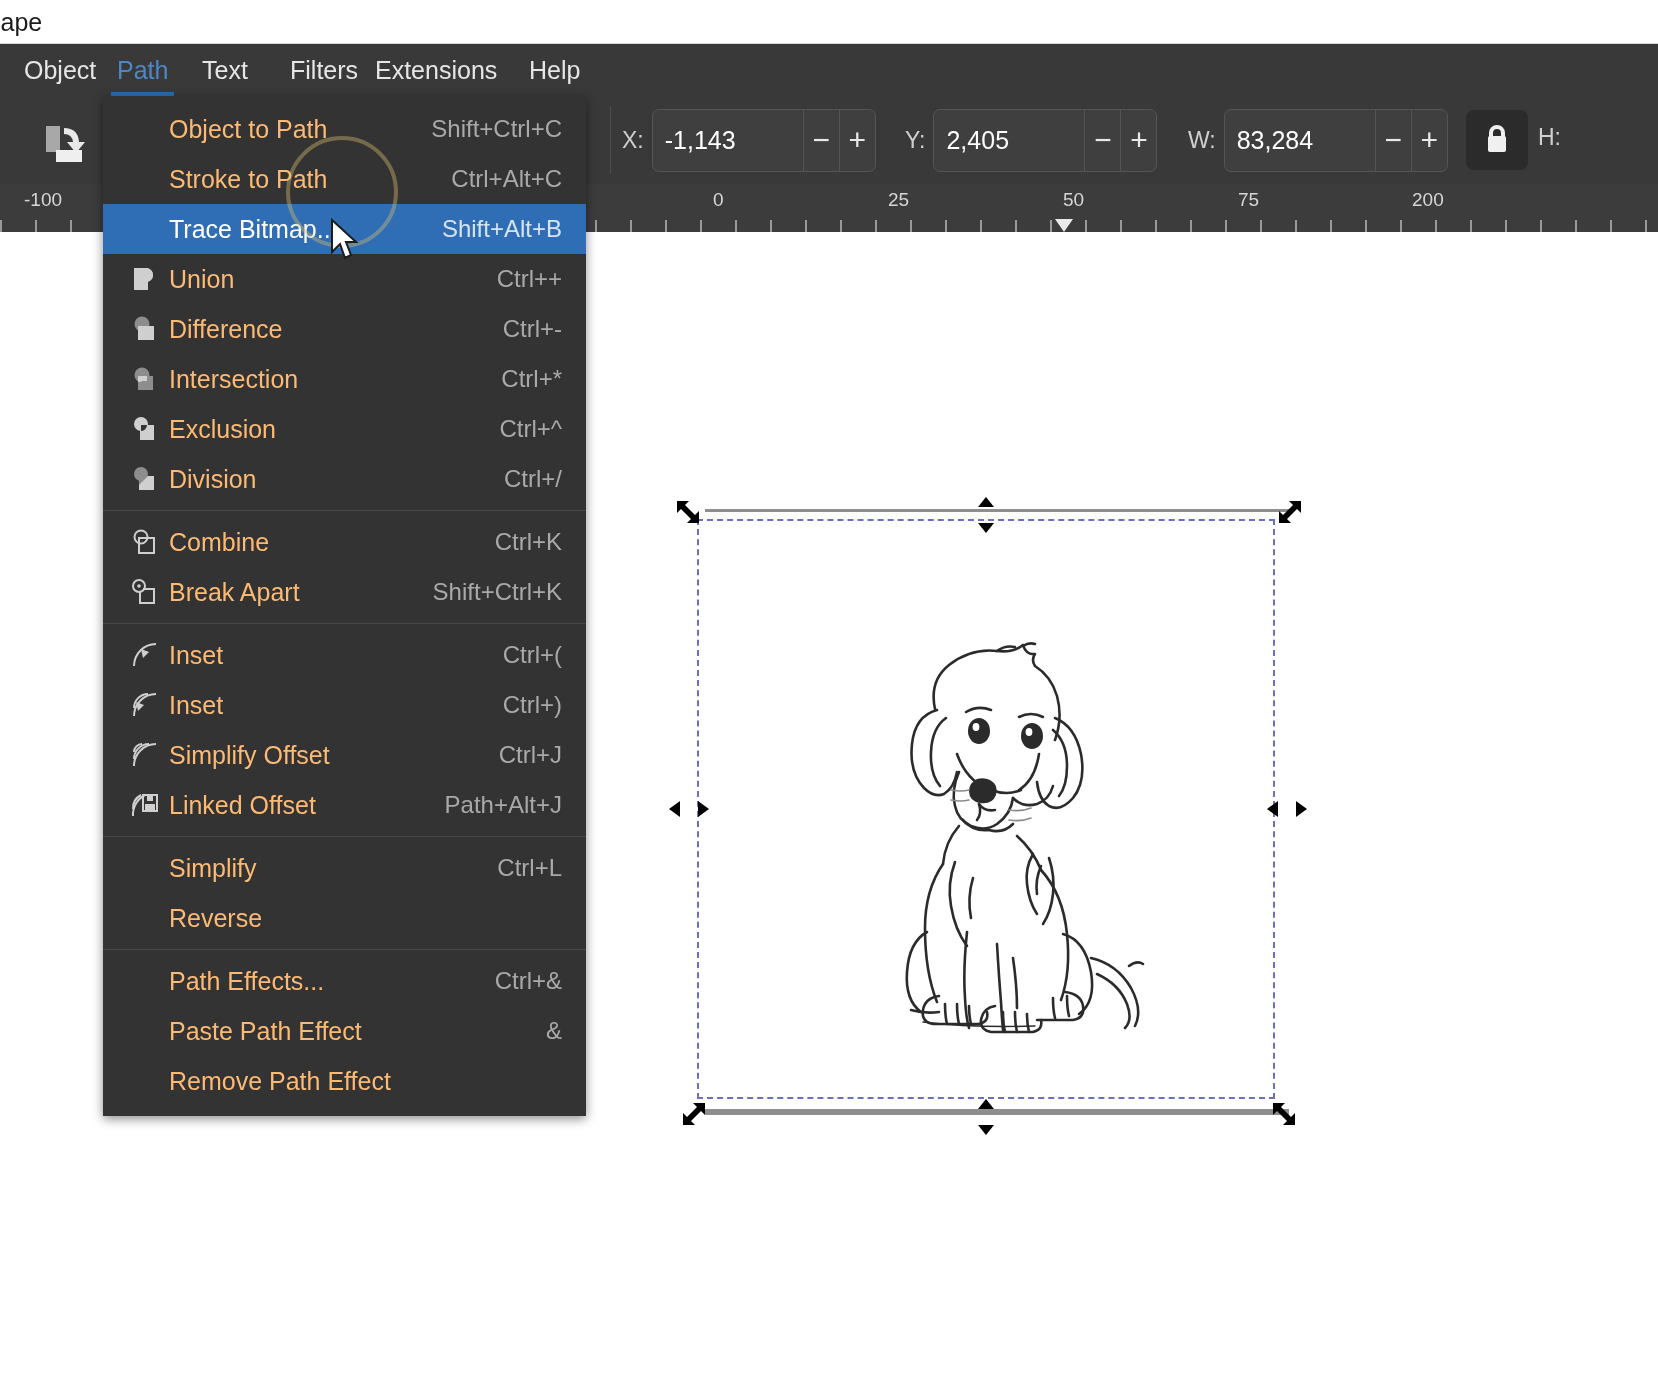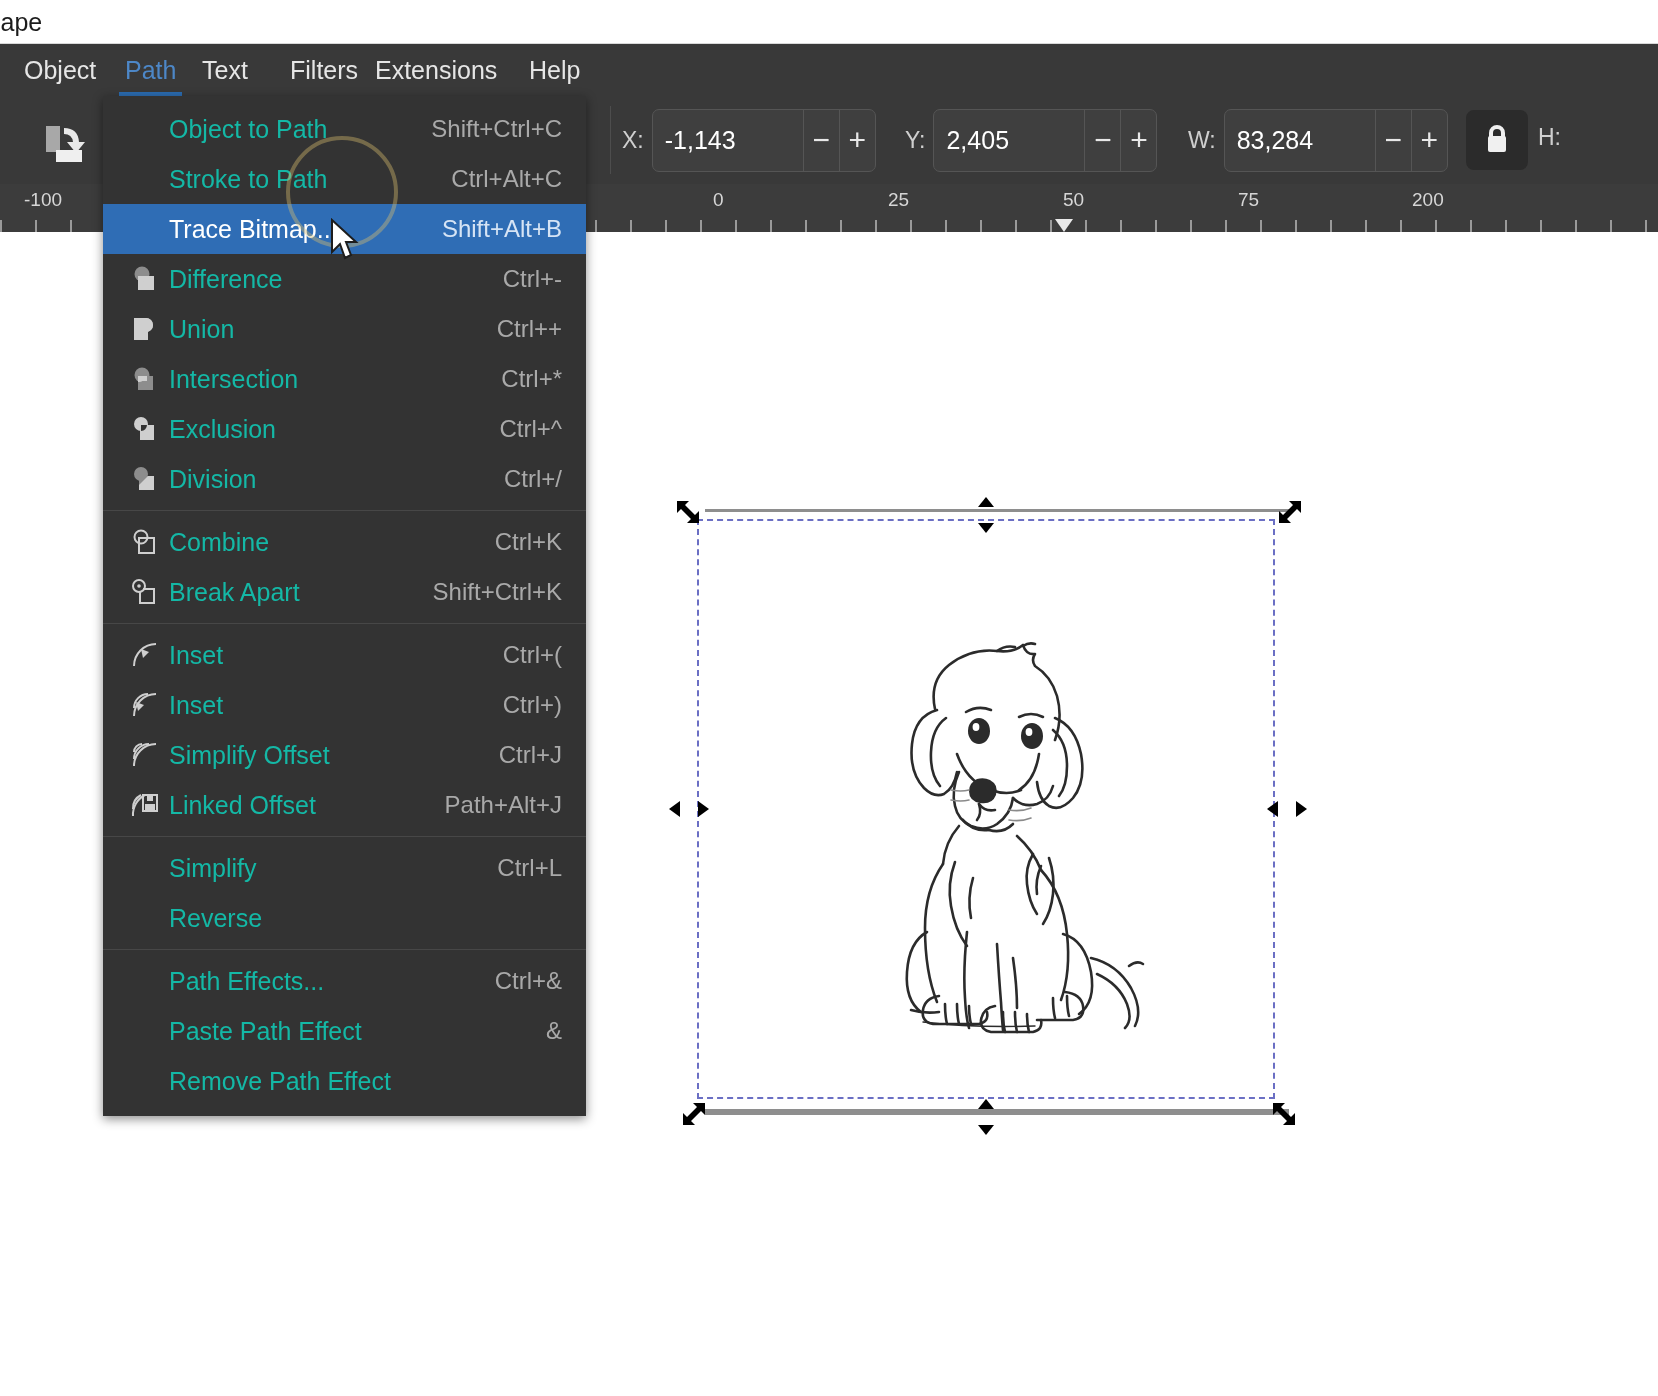--- a/index.html
+++ b/index.html
@@ -127,21 +127,21 @@
     box-shadow: 0 3px 10px rgba(0,0,0,0.45);
     padding: 8px 0 10px 0;
     z-index: 40;
   }
   .mi {
     position: relative; height: 50px; display: flex; align-items: center;
     padding: 0 24px 0 18px; cursor: default;
   }
   .mi.sel { background: #2f6db5; }
   .mi .ic { width: 48px; flex: 0 0 48px; display: flex; align-items: center; justify-content: center; }
-  .mi .lbl { font-size: 25px; color: #14b8a6; white-space: nowrap; }
+  .mi .lbl { font-size: 25px; color: #fdba74; white-space: nowrap; }
   .mi.sel .lbl { color: #ffffff; }
   .mi .acc {
     margin-left: auto; font-size: 24px; color: #a9a9a9; white-space: nowrap;
     padding-left: 24px;
   }
   .mi.sel .acc { color: #d6e4f5; }
   .mi-sep { height: 1px; background: #474747; margin: 6px 0; }
 
   
   .cursor-arrow { position: absolute; z-index: 60; pointer-events: none; }
@@ -156,21 +156,21 @@
 
 <div id="app">
 
   <div class="titlebar">
     <div class="ttl">cape</div>
   </div>
 
   <div class="menubar">
     <div class="menubar-inner" id="menubar-inner">
         <div class="menu-top" style="left: 10px;">Object</div>
-        <div class="menu-top active" style="left: 111px; text-align: center;">Path</div>
+        <div class="menu-top active" style="left: 103px; text-align: center;">Path</div>
         <div class="menu-top" style="left: 188px;">Text</div>
         <div class="menu-top" style="left: 276px;">Filters</div>
         <div class="menu-top" style="left: 361px;">Extensions</div>
         <div class="menu-top" style="left: 515px;">Help</div>
       </div>
   </div>
 
   <div class="toolbar">
 
     <div class="tool-icon-btn">
@@ -413,39 +413,39 @@
         <span class="acc">Ctrl+Alt+C</span>
       </div>
       <div class="mi sel">
         <span class="ic"></span>
         <span class="lbl">Trace Bitmap...</span>
         <span class="acc">Shift+Alt+B</span>
       </div>
       <div class="mi">
         <span class="ic">
           <svg width="30" height="30" viewBox="0 0 30 30">
+            <path d="M4 4 h12 a7 7 0 0 1 0 14 h-2 v8 h-10 z" fill="#cfcfcf"></path>
+            <circle cx="16" cy="11" r="7" fill="#cfcfcf"></circle>
+            <rect x="4" y="11" width="14" height="15" fill="#cfcfcf"></rect>
+          </svg>
+        </span>
+        <span class="lbl">Union</span>
+        <span class="acc">Ctrl++</span>
+      </div>
+      <div class="mi">
+        <span class="ic">
+          <svg width="30" height="30" viewBox="0 0 30 30">
             <circle cx="12" cy="10" r="7.5" fill="#8d8d8d"></circle>
             <path d="M8 12 h16 v14 h-16 z" fill="#cfcfcf"></path>
             <path d="M8 12 h12 a0 0 0 0 0 0 0 v0 z" fill="#8d8d8d"></path>
             <path d="M8 12 a7.5 7.5 0 0 0 7 6 h9 v8 h-16 z" fill="#cfcfcf"></path>
           </svg>
         </span>
         <span class="lbl">Difference</span>
         <span class="acc">Ctrl+-</span>
-      </div>
-      <div class="mi">
-        <span class="ic">
-          <svg width="30" height="30" viewBox="0 0 30 30">
-            <path d="M4 4 h12 a7 7 0 0 1 0 14 h-2 v8 h-10 z" fill="#cfcfcf"></path>
-            <circle cx="16" cy="11" r="7" fill="#cfcfcf"></circle>
-            <rect x="4" y="11" width="14" height="15" fill="#cfcfcf"></rect>
-          </svg>
-        </span>
-        <span class="lbl">Union</span>
-        <span class="acc">Ctrl++</span>
       </div>
       <div class="mi">
         <span class="ic">
           <svg width="30" height="30" viewBox="0 0 30 30">
             <circle cx="12" cy="11" r="7.5" fill="#8d8d8d"></circle>
             <rect x="8" y="12" width="15" height="14" fill="#8d8d8d"></rect>
             <path d="M8 12 h8 a7.5 7.5 0 0 1 -8 6 z" fill="#cfcfcf"></path>
             <path d="M12 12 h5 v5 h-5 z" fill="#cfcfcf"></path>
           </svg>
         </span>

